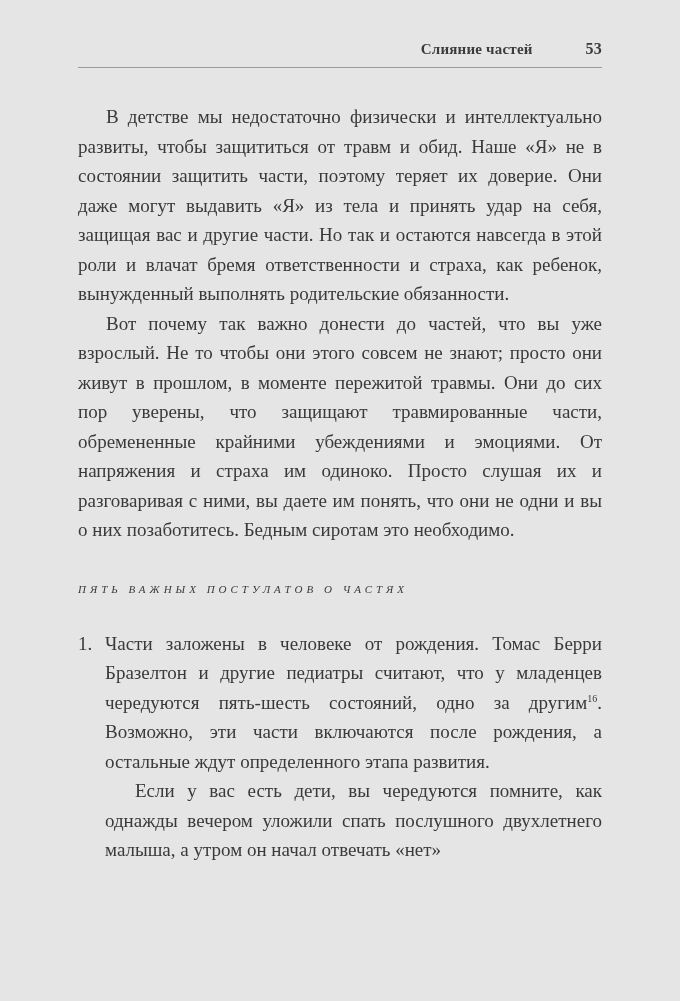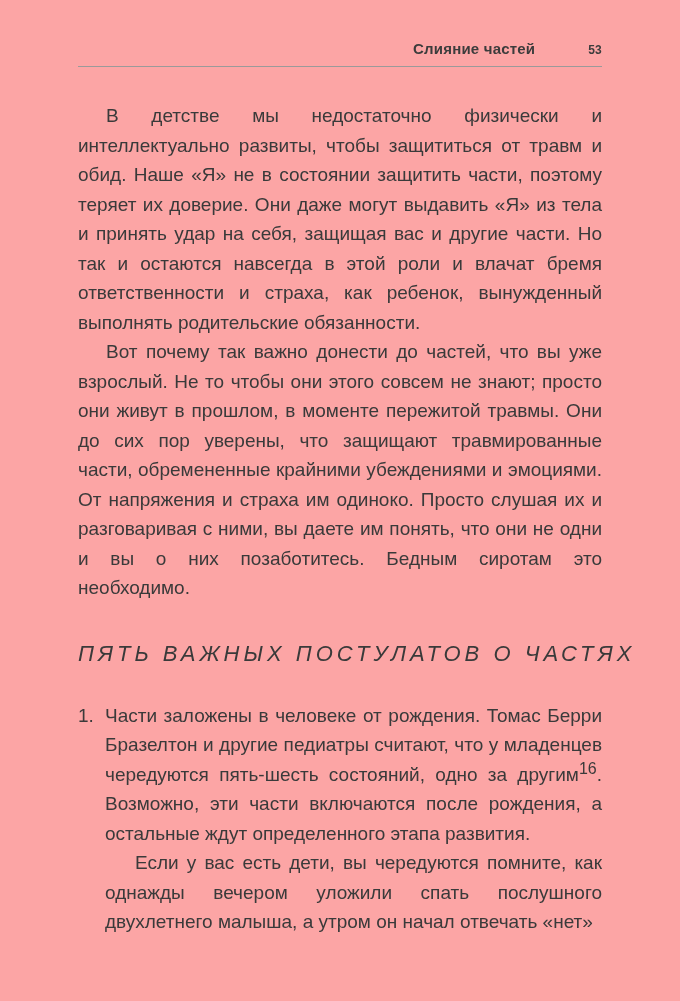--- a/index.html
+++ b/index.html
@@ -4,59 +4,59 @@
 <style>
   html, body {
     margin: 0;
     padding: 0;
     background: #ffffff;
   }
   .page {
     position: relative;
     width: 680px;
     height: 1001px;
-    background: #fca5a5;
+    background: #e5e5e5;
     box-sizing: border-box;
     padding: 40px 78px 0 78px;
-    font-family: Liberation Sans, sans-serif;
+    font-family: Liberation Serif, serif;
     color: #3a3a3a;
     overflow: hidden;
   }
   .page-header {
     display: flex;
     justify-content: flex-end;
     align-items: baseline;
     gap: 16px;
     font-weight: bold;
     font-size: 15px;
     letter-spacing: 0.2px;
     color: #3c3c3c;
     padding-bottom: 9px;
   }
   .page-number {
-    font-size: 12px;
+    font-size: 16px;
     padding-left: 37px;
   }
   .header-rule {
     border: none;
     border-top: 1px solid #9a9a9a;
     margin: 0 0 34px 0;
   }
   .para {
     font-size: 19px;
     line-height: 29.5px;
     text-align: justify;
     margin: 0;
     hyphens: auto;
   }
   .first-line-indent {
     text-indent: 28px;
   }
   .section-heading {
-    font-size: 22px;
+    font-size: 11px;
     font-style: italic;
     font-weight: normal;
     letter-spacing: 4px;
     color: #3a3a3a;
     margin: 38px 0 34px 0;
     white-space: nowrap;
   }
   .list-item {
     display: flex;
     align-items: flex-start;
@@ -68,21 +68,21 @@
     line-height: 29.5px;
   }
   .list-content {
     flex: 1 1 auto;
     min-width: 0;
   }
   .cont-indent {
     text-indent: 30px;
   }
   sup {
-    font-size: 16px;
+    font-size: 10px;
     line-height: 0;
   }
 </style>
 </head>
 <body>
 
 <div class="page">
 
   <header class="page-header">
     <span class="running-title">Слияние частей</span>

